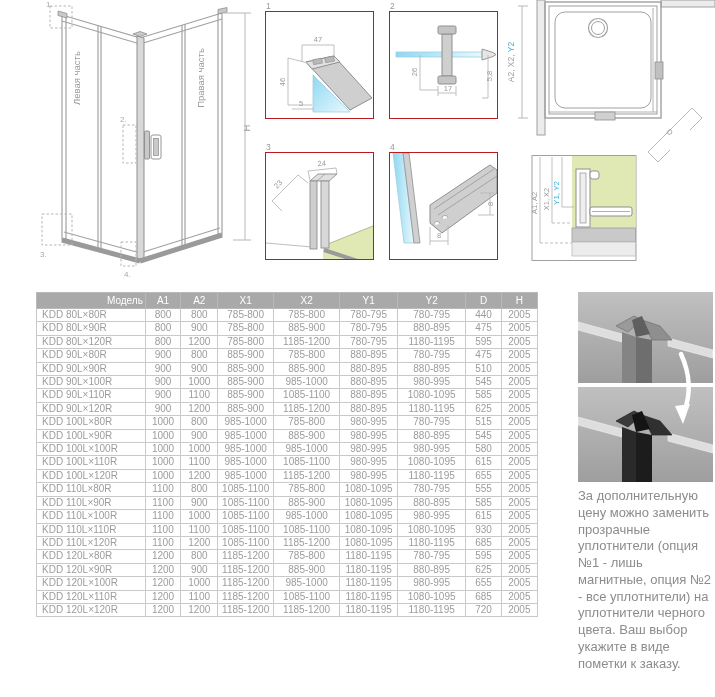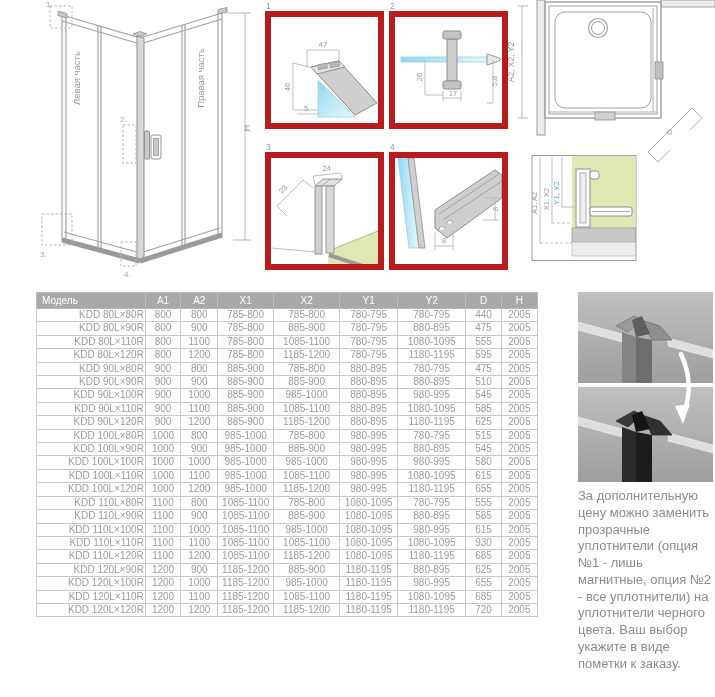--- a/index.html
+++ b/index.html
@@ -2,31 +2,31 @@
 <html><head>
 <meta charset="utf-8">
 <style>
   html,body{margin:0;padding:0;background:#ffffff;}
   #page{position:relative;width:715px;height:697px;background:#ffffff;overflow:hidden;
         font-family:"Liberation Sans", sans-serif;}
   .abs{position:absolute;}
   
   .detail{position:absolute;width:110px;}
   .dnum{font-size:8.5px;color:#9a9a9a;height:10px;line-height:10px;margin-left:1px;}
-  .dbox{width:107px;height:106px;border:6px solid #b91c1c;background:#ffffff;text-align:right;}
+  .dbox{width:107px;height:106px;border:1px solid #b91c1c;background:#ffffff;text-align:right;}
   
   .spec-table{border-collapse:collapse;table-layout:fixed;width:502px;
               font-size:10px;color:#9c9c9c;}
   .spec-table th{background:#a9a9a9;color:#ffffff;font-weight:normal;
                  border:1px solid #b9b9b9;height:15px;font-size:10px;padding:0 2px;
                  text-align:center;overflow:hidden;white-space:nowrap;}
-  .spec-table th.model{text-align:left;padding-left:5px;}
+  .spec-table th.model{text-align:right;padding-left:5px;}
   .spec-table td{border:1px solid #c9c9c9;height:12.4px;line-height:12.4px;
                  text-align:center;padding:0 1px;overflow:hidden;white-space:nowrap;}
-  .spec-table td.model{text-align:right;padding-left:5px;}
+  .spec-table td.model{text-align:left;padding-left:5px;}
   
   .note{width:137px;font-size:13px;line-height:1.29;color:#8c8c8c;}
   
   svg text{font-family:"Liberation Sans", sans-serif;}
   .dimtxt{fill:#9a9a9a;font-size:7.5px;}
   .captxt{fill:#9a9a9a;font-size:9.5px;}
   .callout{fill:#a9a9a9;font-size:8px;}
 </style>
 </head>
 <body>
@@ -322,224 +322,224 @@
           <td>900</td>
           <td>785-800</td>
           <td>885-900</td>
           <td>780-795</td>
           <td>880-895</td>
           <td>475</td>
           <td>2005</td>
         </tr>
 
 
-        <tr>
-          <td class="model">KDD 80L×110R</td>
-          <td>800</td>
-          <td>1100</td>
-          <td>785-800</td>
-          <td>1085-1100</td>
-          <td>780-795</td>
-          <td>1080-1095</td>
+
+        <tr>
+          <td class="model">KDD 80L×120R</td>
+          <td>800</td>
+          <td>1200</td>
+          <td>785-800</td>
+          <td>1185-1200</td>
+          <td>780-795</td>
+          <td>1180-1195</td>
+          <td>595</td>
+          <td>2005</td>
+        </tr>
+
+        <tr>
+          <td class="model">KDD 90L×80R</td>
+          <td>900</td>
+          <td>800</td>
+          <td>885-900</td>
+          <td>785-800</td>
+          <td>880-895</td>
+          <td>780-795</td>
+          <td>475</td>
+          <td>2005</td>
+        </tr>
+
+        <tr>
+          <td class="model">KDD 90L×90R</td>
+          <td>900</td>
+          <td>900</td>
+          <td>885-900</td>
+          <td>885-900</td>
+          <td>880-895</td>
+          <td>880-895</td>
+          <td>510</td>
+          <td>2005</td>
+        </tr>
+
+        <tr>
+          <td class="model">KDD 90L×100R</td>
+          <td>900</td>
+          <td>1000</td>
+          <td>885-900</td>
+          <td>985-1000</td>
+          <td>880-895</td>
+          <td>980-995</td>
+          <td>545</td>
+          <td>2005</td>
+        </tr>
+
+        <tr>
+          <td class="model">KDD 90L×110R</td>
+          <td>900</td>
+          <td>1100</td>
+          <td>885-900</td>
+          <td>1085-1100</td>
+          <td>880-895</td>
+          <td>1080-1095</td>
+          <td>585</td>
+          <td>2005</td>
+        </tr>
+
+        <tr>
+          <td class="model">KDD 90L×120R</td>
+          <td>900</td>
+          <td>1200</td>
+          <td>885-900</td>
+          <td>1185-1200</td>
+          <td>880-895</td>
+          <td>1180-1195</td>
+          <td>625</td>
+          <td>2005</td>
+        </tr>
+
+        <tr>
+          <td class="model">KDD 100L×80R</td>
+          <td>1000</td>
+          <td>800</td>
+          <td>985-1000</td>
+          <td>785-800</td>
+          <td>980-995</td>
+          <td>780-795</td>
+          <td>515</td>
+          <td>2005</td>
+        </tr>
+
+        <tr>
+          <td class="model">KDD 100L×90R</td>
+          <td>1000</td>
+          <td>900</td>
+          <td>985-1000</td>
+          <td>885-900</td>
+          <td>980-995</td>
+          <td>880-895</td>
+          <td>545</td>
+          <td>2005</td>
+        </tr>
+
+        <tr>
+          <td class="model">KDD 100L×100R</td>
+          <td>1000</td>
+          <td>1000</td>
+          <td>985-1000</td>
+          <td>985-1000</td>
+          <td>980-995</td>
+          <td>980-995</td>
+          <td>580</td>
+          <td>2005</td>
+        </tr>
+
+        <tr>
+          <td class="model">KDD 100L×110R</td>
+          <td>1000</td>
+          <td>1100</td>
+          <td>985-1000</td>
+          <td>1085-1100</td>
+          <td>980-995</td>
+          <td>1080-1095</td>
+          <td>615</td>
+          <td>2005</td>
+        </tr>
+
+        <tr>
+          <td class="model">KDD 100L×120R</td>
+          <td>1000</td>
+          <td>1200</td>
+          <td>985-1000</td>
+          <td>1185-1200</td>
+          <td>980-995</td>
+          <td>1180-1195</td>
+          <td>655</td>
+          <td>2005</td>
+        </tr>
+
+        <tr>
+          <td class="model">KDD 110L×80R</td>
+          <td>1100</td>
+          <td>800</td>
+          <td>1085-1100</td>
+          <td>785-800</td>
+          <td>1080-1095</td>
+          <td>780-795</td>
           <td>555</td>
           <td>2005</td>
         </tr>
 
         <tr>
-          <td class="model">KDD 80L×120R</td>
-          <td>800</td>
-          <td>1200</td>
-          <td>785-800</td>
-          <td>1185-1200</td>
-          <td>780-795</td>
-          <td>1180-1195</td>
+          <td class="model">KDD 110L×90R</td>
+          <td>1100</td>
+          <td>900</td>
+          <td>1085-1100</td>
+          <td>885-900</td>
+          <td>1080-1095</td>
+          <td>880-895</td>
+          <td>585</td>
+          <td>2005</td>
+        </tr>
+
+        <tr>
+          <td class="model">KDD 110L×100R</td>
+          <td>1100</td>
+          <td>1000</td>
+          <td>1085-1100</td>
+          <td>985-1000</td>
+          <td>1080-1095</td>
+          <td>980-995</td>
+          <td>615</td>
+          <td>2005</td>
+        </tr>
+
+        <tr>
+          <td class="model">KDD 110L×110R</td>
+          <td>1100</td>
+          <td>1100</td>
+          <td>1085-1100</td>
+          <td>1085-1100</td>
+          <td>1080-1095</td>
+          <td>1080-1095</td>
+          <td>930</td>
+          <td>2005</td>
+        </tr>
+
+        <tr>
+          <td class="model">KDD 110L×120R</td>
+          <td>1100</td>
+          <td>1200</td>
+          <td>1085-1100</td>
+          <td>1185-1200</td>
+          <td>1080-1095</td>
+          <td>1180-1195</td>
+          <td>685</td>
+          <td>2005</td>
+        </tr>
+
+        <tr>
+          <td class="model">KDD 120L×80R</td>
+          <td>1200</td>
+          <td>800</td>
+          <td>1185-1200</td>
+          <td>785-800</td>
+          <td>1180-1195</td>
+          <td>780-795</td>
           <td>595</td>
           <td>2005</td>
         </tr>
-
-        <tr>
-          <td class="model">KDD 90L×80R</td>
-          <td>900</td>
-          <td>800</td>
-          <td>885-900</td>
-          <td>785-800</td>
-          <td>880-895</td>
-          <td>780-795</td>
-          <td>475</td>
-          <td>2005</td>
-        </tr>
-
-        <tr>
-          <td class="model">KDD 90L×90R</td>
-          <td>900</td>
-          <td>900</td>
-          <td>885-900</td>
-          <td>885-900</td>
-          <td>880-895</td>
-          <td>880-895</td>
-          <td>510</td>
-          <td>2005</td>
-        </tr>
-
-        <tr>
-          <td class="model">KDD 90L×100R</td>
-          <td>900</td>
-          <td>1000</td>
-          <td>885-900</td>
-          <td>985-1000</td>
-          <td>880-895</td>
-          <td>980-995</td>
-          <td>545</td>
-          <td>2005</td>
-        </tr>
-
-        <tr>
-          <td class="model">KDD 90L×110R</td>
-          <td>900</td>
-          <td>1100</td>
-          <td>885-900</td>
-          <td>1085-1100</td>
-          <td>880-895</td>
-          <td>1080-1095</td>
-          <td>585</td>
-          <td>2005</td>
-        </tr>
-
-        <tr>
-          <td class="model">KDD 90L×120R</td>
-          <td>900</td>
-          <td>1200</td>
-          <td>885-900</td>
-          <td>1185-1200</td>
-          <td>880-895</td>
-          <td>1180-1195</td>
-          <td>625</td>
-          <td>2005</td>
-        </tr>
-
-        <tr>
-          <td class="model">KDD 100L×80R</td>
-          <td>1000</td>
-          <td>800</td>
-          <td>985-1000</td>
-          <td>785-800</td>
-          <td>980-995</td>
-          <td>780-795</td>
-          <td>515</td>
-          <td>2005</td>
-        </tr>
-
-        <tr>
-          <td class="model">KDD 100L×90R</td>
-          <td>1000</td>
-          <td>900</td>
-          <td>985-1000</td>
-          <td>885-900</td>
-          <td>980-995</td>
-          <td>880-895</td>
-          <td>545</td>
-          <td>2005</td>
-        </tr>
-
-        <tr>
-          <td class="model">KDD 100L×100R</td>
-          <td>1000</td>
-          <td>1000</td>
-          <td>985-1000</td>
-          <td>985-1000</td>
-          <td>980-995</td>
-          <td>980-995</td>
-          <td>580</td>
-          <td>2005</td>
-        </tr>
-
-        <tr>
-          <td class="model">KDD 100L×110R</td>
-          <td>1000</td>
-          <td>1100</td>
-          <td>985-1000</td>
-          <td>1085-1100</td>
-          <td>980-995</td>
-          <td>1080-1095</td>
-          <td>615</td>
-          <td>2005</td>
-        </tr>
-
-        <tr>
-          <td class="model">KDD 100L×120R</td>
-          <td>1000</td>
-          <td>1200</td>
-          <td>985-1000</td>
-          <td>1185-1200</td>
-          <td>980-995</td>
-          <td>1180-1195</td>
-          <td>655</td>
-          <td>2005</td>
-        </tr>
-
-        <tr>
-          <td class="model">KDD 110L×80R</td>
-          <td>1100</td>
-          <td>800</td>
-          <td>1085-1100</td>
-          <td>785-800</td>
-          <td>1080-1095</td>
-          <td>780-795</td>
-          <td>555</td>
-          <td>2005</td>
-        </tr>
-
-        <tr>
-          <td class="model">KDD 110L×90R</td>
-          <td>1100</td>
-          <td>900</td>
-          <td>1085-1100</td>
-          <td>885-900</td>
-          <td>1080-1095</td>
-          <td>880-895</td>
-          <td>585</td>
-          <td>2005</td>
-        </tr>
-
-        <tr>
-          <td class="model">KDD 110L×100R</td>
-          <td>1100</td>
-          <td>1000</td>
-          <td>1085-1100</td>
-          <td>985-1000</td>
-          <td>1080-1095</td>
-          <td>980-995</td>
-          <td>615</td>
-          <td>2005</td>
-        </tr>
-
-        <tr>
-          <td class="model">KDD 110L×110R</td>
-          <td>1100</td>
-          <td>1100</td>
-          <td>1085-1100</td>
-          <td>1085-1100</td>
-          <td>1080-1095</td>
-          <td>1080-1095</td>
-          <td>930</td>
-          <td>2005</td>
-        </tr>
-
-        <tr>
-          <td class="model">KDD 110L×120R</td>
-          <td>1100</td>
-          <td>1200</td>
-          <td>1085-1100</td>
-          <td>1185-1200</td>
-          <td>1080-1095</td>
-          <td>1180-1195</td>
-          <td>685</td>
-          <td>2005</td>
-        </tr>
-
 
         <tr>
           <td class="model">KDD 120L×90R</td>
           <td>1200</td>
           <td>900</td>
           <td>1185-1200</td>
           <td>885-900</td>
           <td>1180-1195</td>
           <td>880-895</td>
           <td>625</td>

